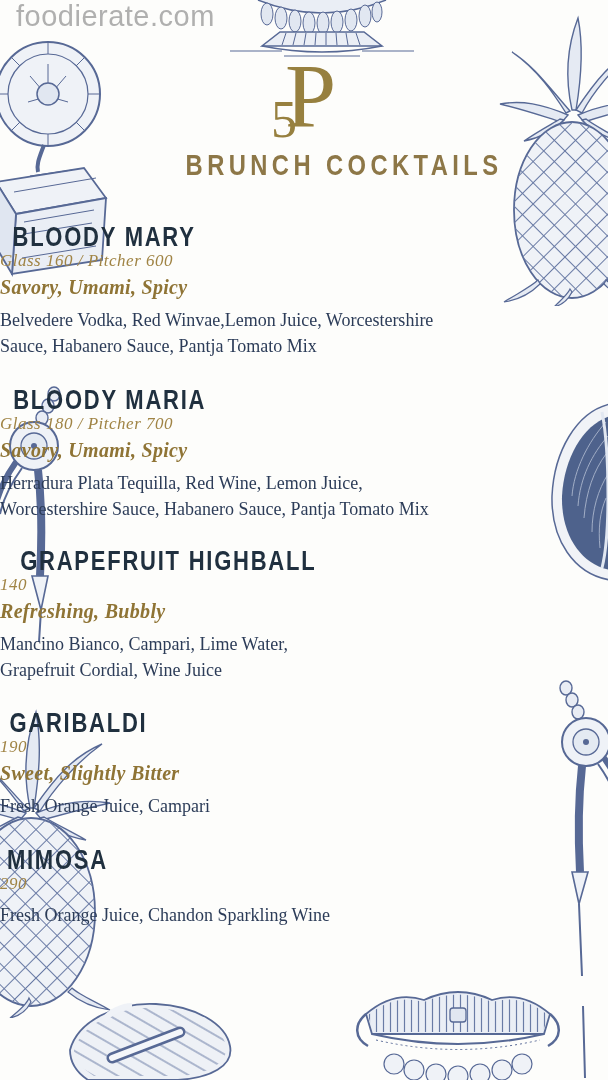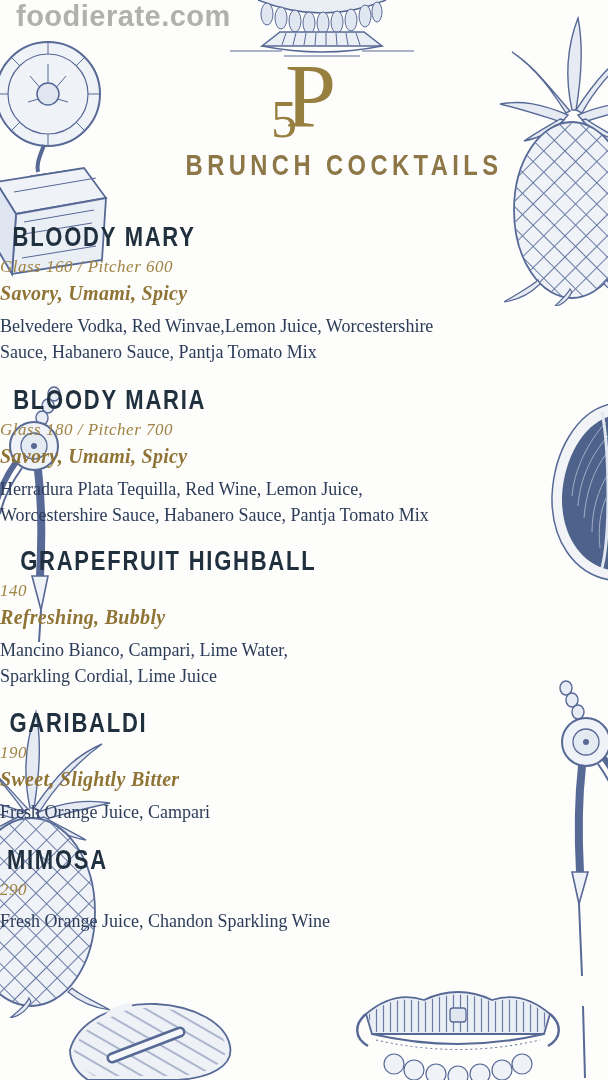--- a/index.html
+++ b/index.html
@@ -9,21 +9,21 @@
     overflow:hidden;
     position:relative;
     font-family:"Liberation Serif", serif;
   }
   .deco { position:absolute; opacity:.9; }
   .deco svg { display:block; }
 
   .watermark {
     position:absolute; top:0px; left:16px; z-index:30;
     font-family:"Liberation Sans", sans-serif;
-    font-size:29px; font-weight:700; letter-spacing:.5px;
+    font-size:29px; font-weight:400; letter-spacing:.5px;
     color:#9d9d9d; opacity:.8;
   }
 
   .logo {
     position:absolute; top:56px; left:50%; width:90px; margin-left:-45px;
     height:95px; color:#97803f; z-index:10;
   }
   .logo-p {
     position:absolute; left:26px; top:-6px;
     font-family:"Liberation Serif", serif;
@@ -51,21 +51,21 @@
   .item { position:absolute; left:0; width:100%; text-align:left; z-index:10; }
   .item-name .cond {
     display:inline-block;
     font-family:"Liberation Sans", sans-serif;
     font-weight:700; font-size:25px; letter-spacing:2px;
     color:#20303f;
     transform:scale(.88,1.14); transform-origin:center;
     white-space:nowrap;
   }
   .item-price {
-    margin-top:6px;
+    margin-top:0;
     font-style:italic; font-size:17px; letter-spacing:.5px;
     color:#a08445;
   }
   .item-notes {
     margin-top:5px;
     font-style:italic; font-weight:700; font-size:20px; letter-spacing:.3px;
     color:#8f7435;
   }
   .item-ingredients {
     margin:9px auto 0;
@@ -296,21 +296,21 @@
     <div>Worcestershire Sauce, Habanero Sauce, Pantja Tomato Mix</div>
   </div>
 </section>
 
 <section class="item" style="top:546px">
   <div class="item-name"><span class="cond">GRAPEFRUIT HIGHBALL</span></div>
   <div class="item-price">140</div>
   <div class="item-notes">Refreshing, Bubbly</div>
   <div class="item-ingredients">
     <div>Mancino Bianco, Campari, Lime Water,</div>
-    <div>Sparkling Cordial, Lime Juice</div>
+    <div>Grapefruit Cordial, Wine Juice</div>
   </div>
 </section>
 
 <section class="item" style="top:708px">
   <div class="item-name"><span class="cond">GARIBALDI</span></div>
   <div class="item-price">190</div>
   <div class="item-notes">Sweet, Slightly Bitter</div>
   <div class="item-ingredients">
     <div>Fresh Orange Juice, Campari</div>
   </div>

